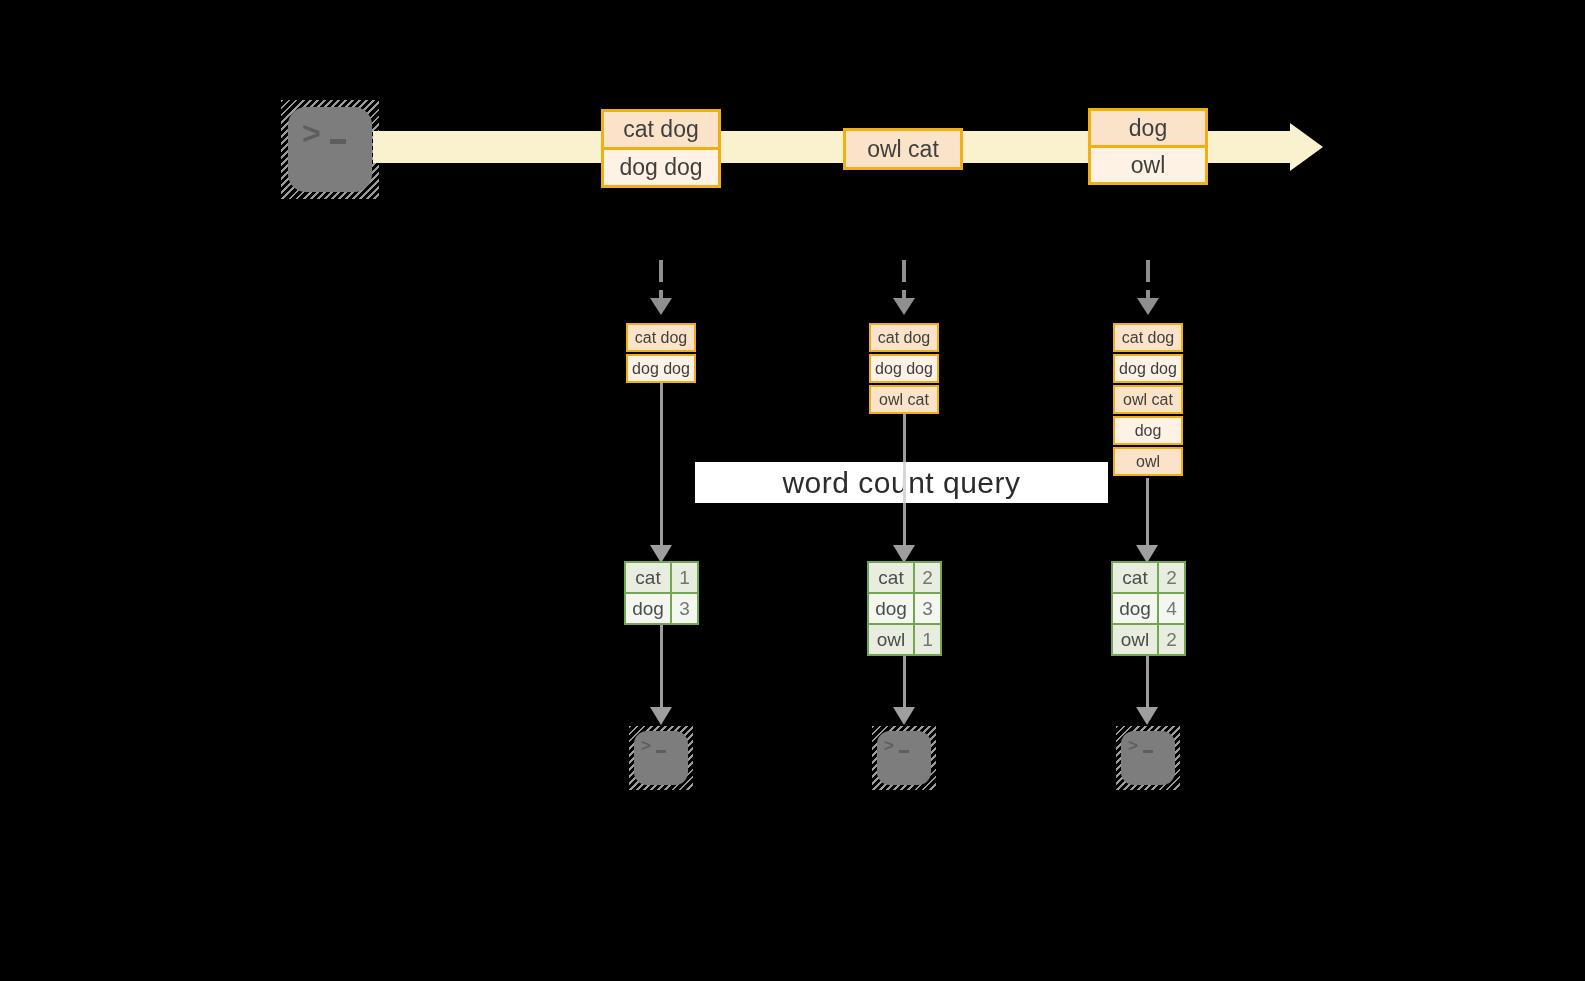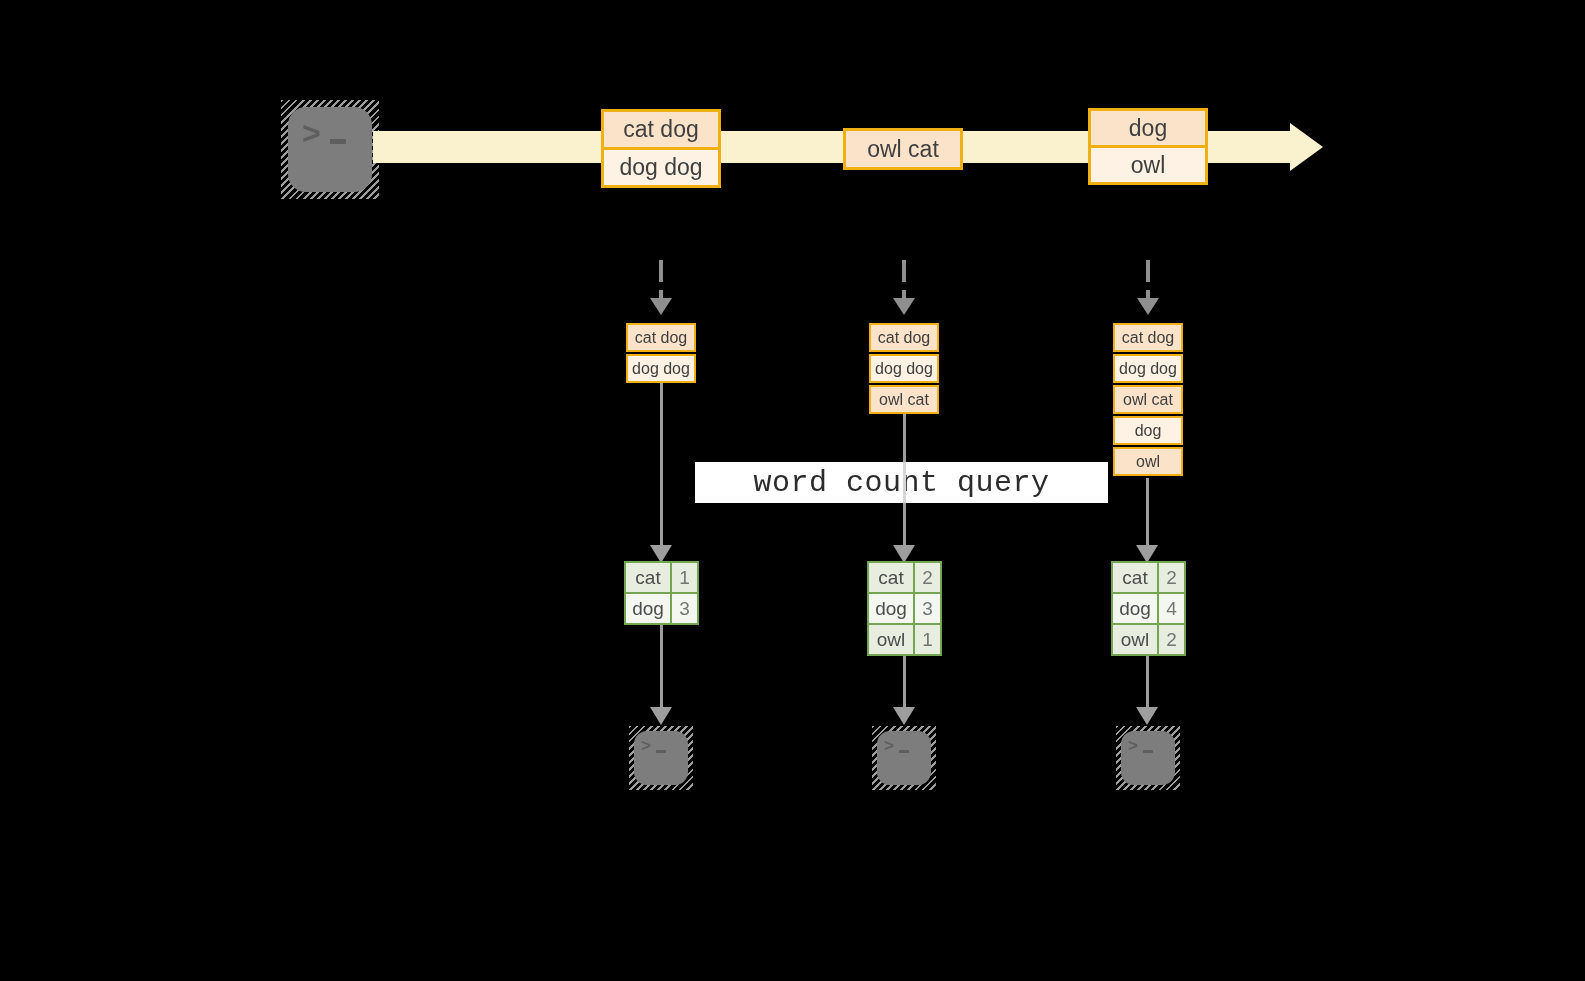--- a/index.html
+++ b/index.html
@@ -56,21 +56,21 @@
 
   
   .vline{position:absolute;width:3px;background:#9E9E9E;z-index:0;}
   .vline.light{background:#D7D7D7;z-index:3;}
   .vhead{position:absolute;width:0;height:0;z-index:1;
     border-left:11px solid transparent;border-right:11px solid transparent;border-top:18px solid #9E9E9E;}
 
   
   .qband{position:absolute;left:695px;top:462px;width:413px;height:41px;background:#FFFFFF;z-index:2;
     display:flex;align-items:center;justify-content:center;}
-  .qband span{color:#2C2C2C;font-size:30px;font-weight:300;letter-spacing:0.5px;font-family:Liberation Mono, monospace;}
+  .qband span{color:#2C2C2C;font-size:30px;font-weight:300;letter-spacing:0.5px;}
 
   
   .gtable{position:absolute;top:561px;background:#74A553;padding:2px;z-index:2;
     display:grid;grid-template-columns:44px 25px;gap:2px;}
   .gcell{height:29px;line-height:29px;text-align:center;font-size:19px;color:#4C4C4C;}
   .gnum{color:#757575;}
   .gr-odd{background:#E7EEE0;}
   .gr-even{background:#F4F7F0;}
 </style>
 </head>

